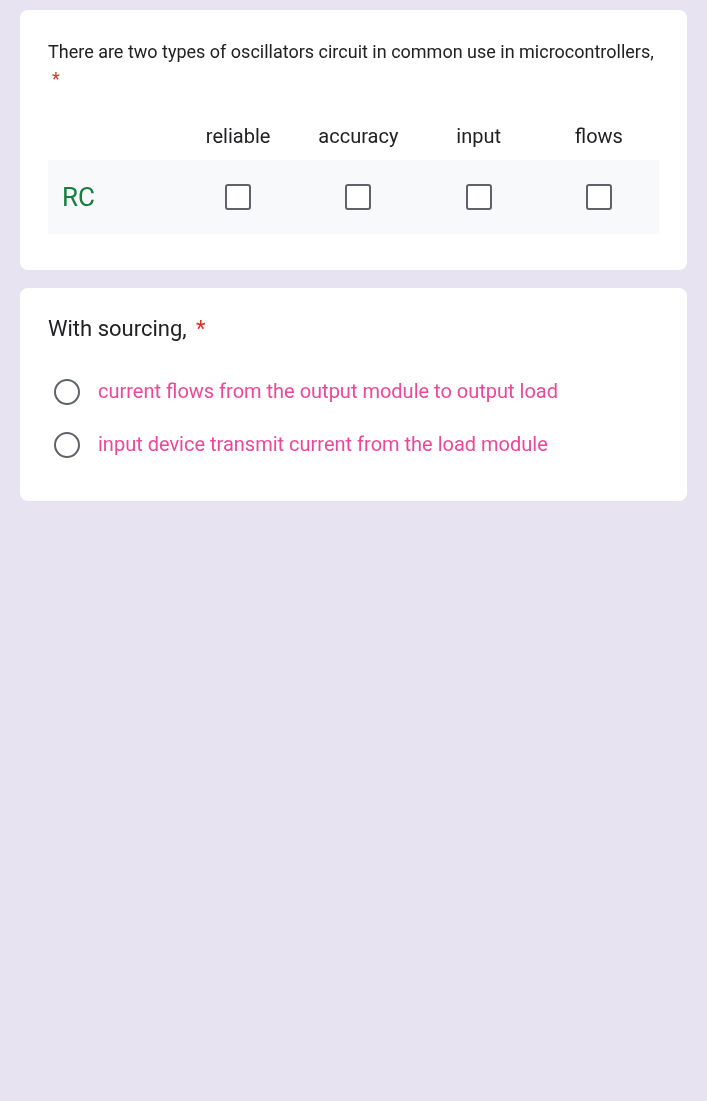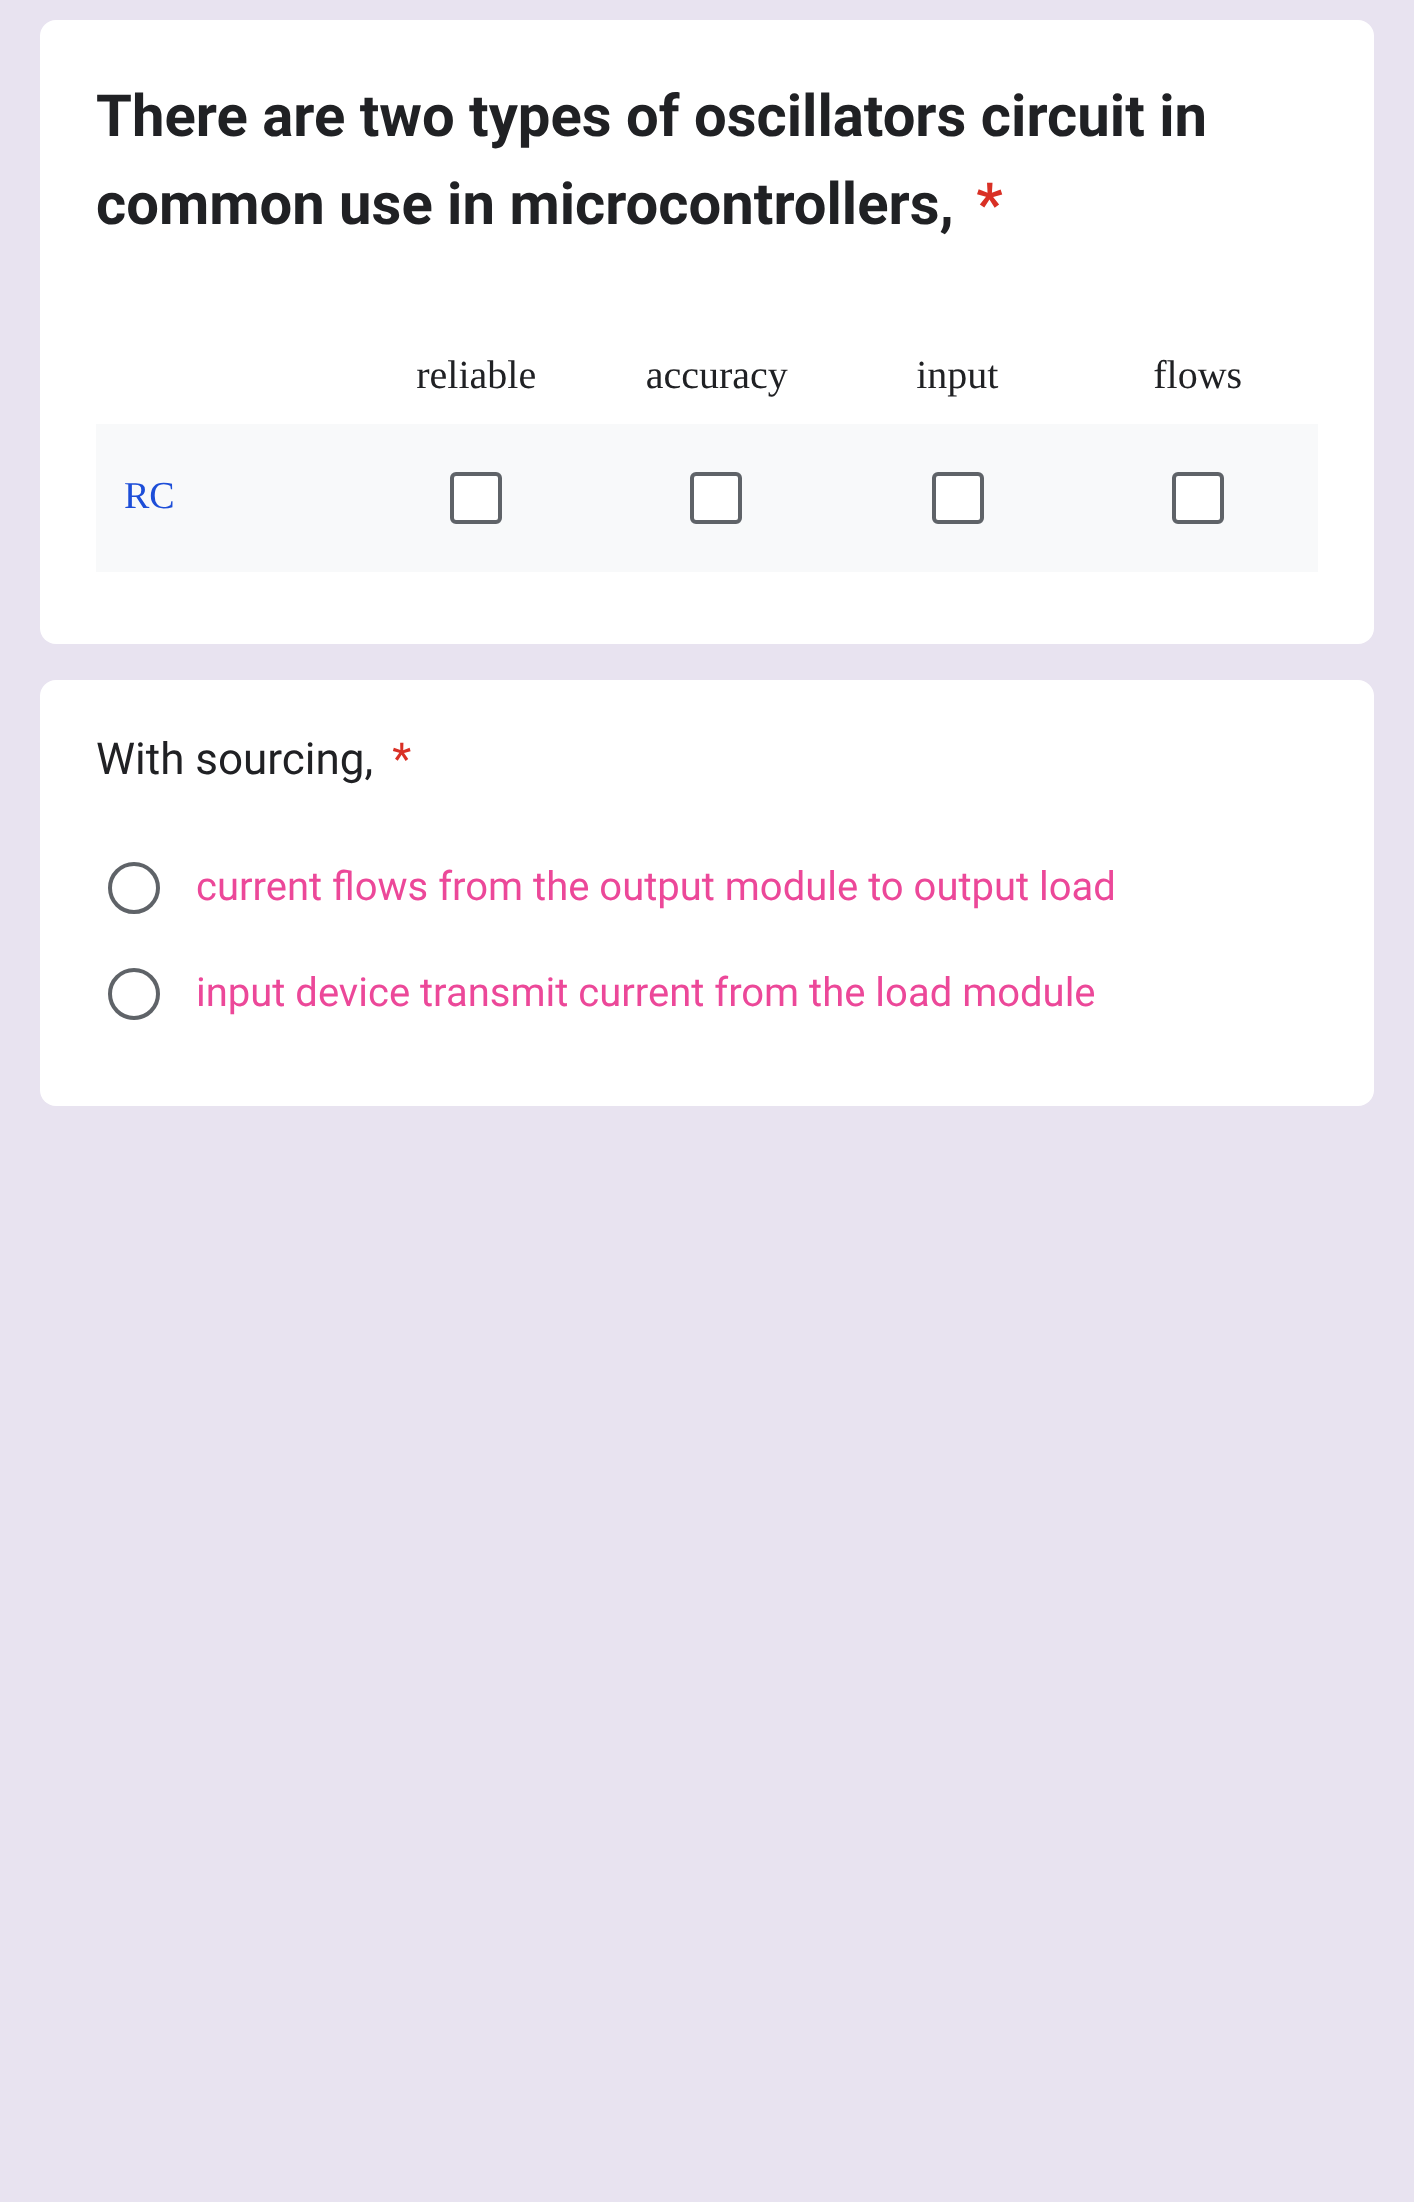--- a/index.html
+++ b/index.html
@@ -14,44 +14,43 @@
       min-height: 1101px;
       padding: 10px 20px;
     }
     .card {
       background: #fff;
       border-radius: 8px;
       padding: 28px 28px 30px 28px;
       margin-bottom: 18px;
     }
     .question-title {
-      font-size: 29px;
+      font-size: 18px;
       color: #202124;
       line-height: 1.5;
-      margin-bottom: 40px;
-      font-weight: 700;
+      margin-bottom: 20px;
+      font-weight: 400;
     }
     .required {
       color: #d93025;
       margin-left: 4px;
     }
     .grid-table {
       width: 100%;
-      font-family: Liberation Serif, serif;
     }
     .grid-header {
       display: flex;
       align-items: center;
       padding: 12px 0;
     }
     .grid-row-label {
       flex: 0 0 130px;
       padding-left: 14px;
-      font-size: 19px;
-      color: #1d4ed8;
+      font-size: 26px;
+      color: #15803d;
     }
     .grid-cells {
       display: flex;
       flex: 1;
     }
     .grid-col-header {
       flex: 1;
       text-align: center;
       font-size: 20px;
       color: #202124;

